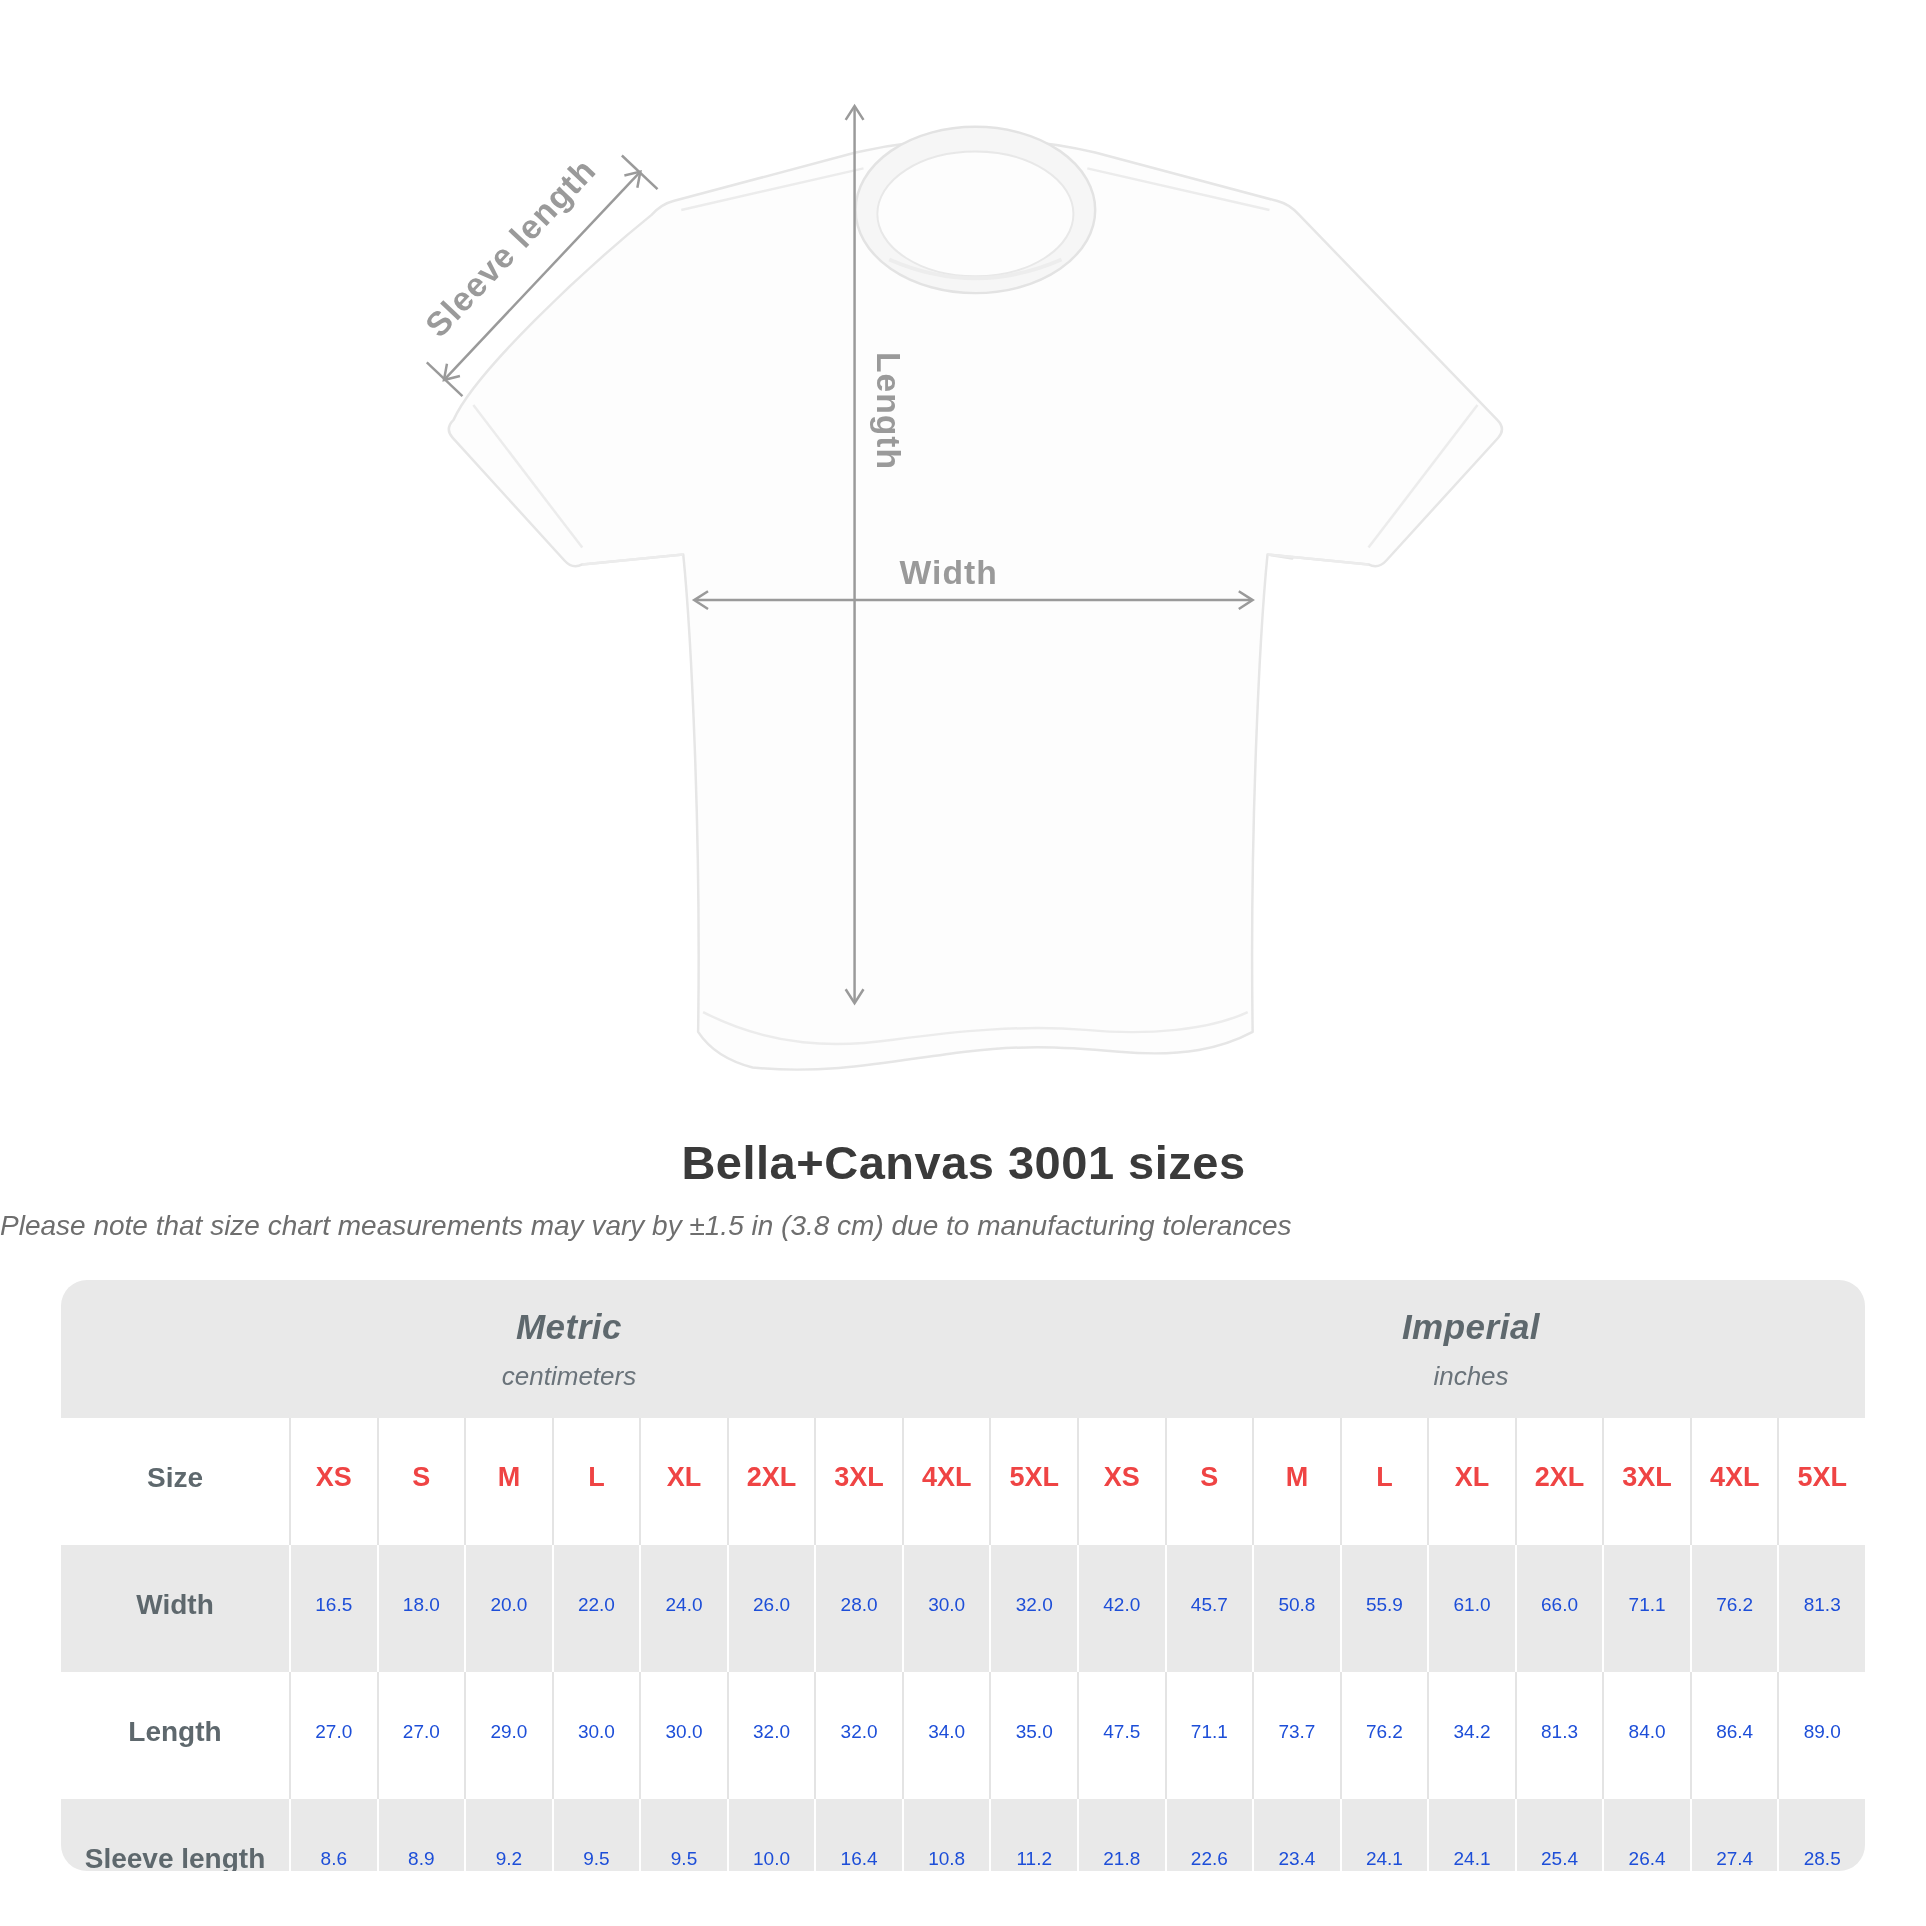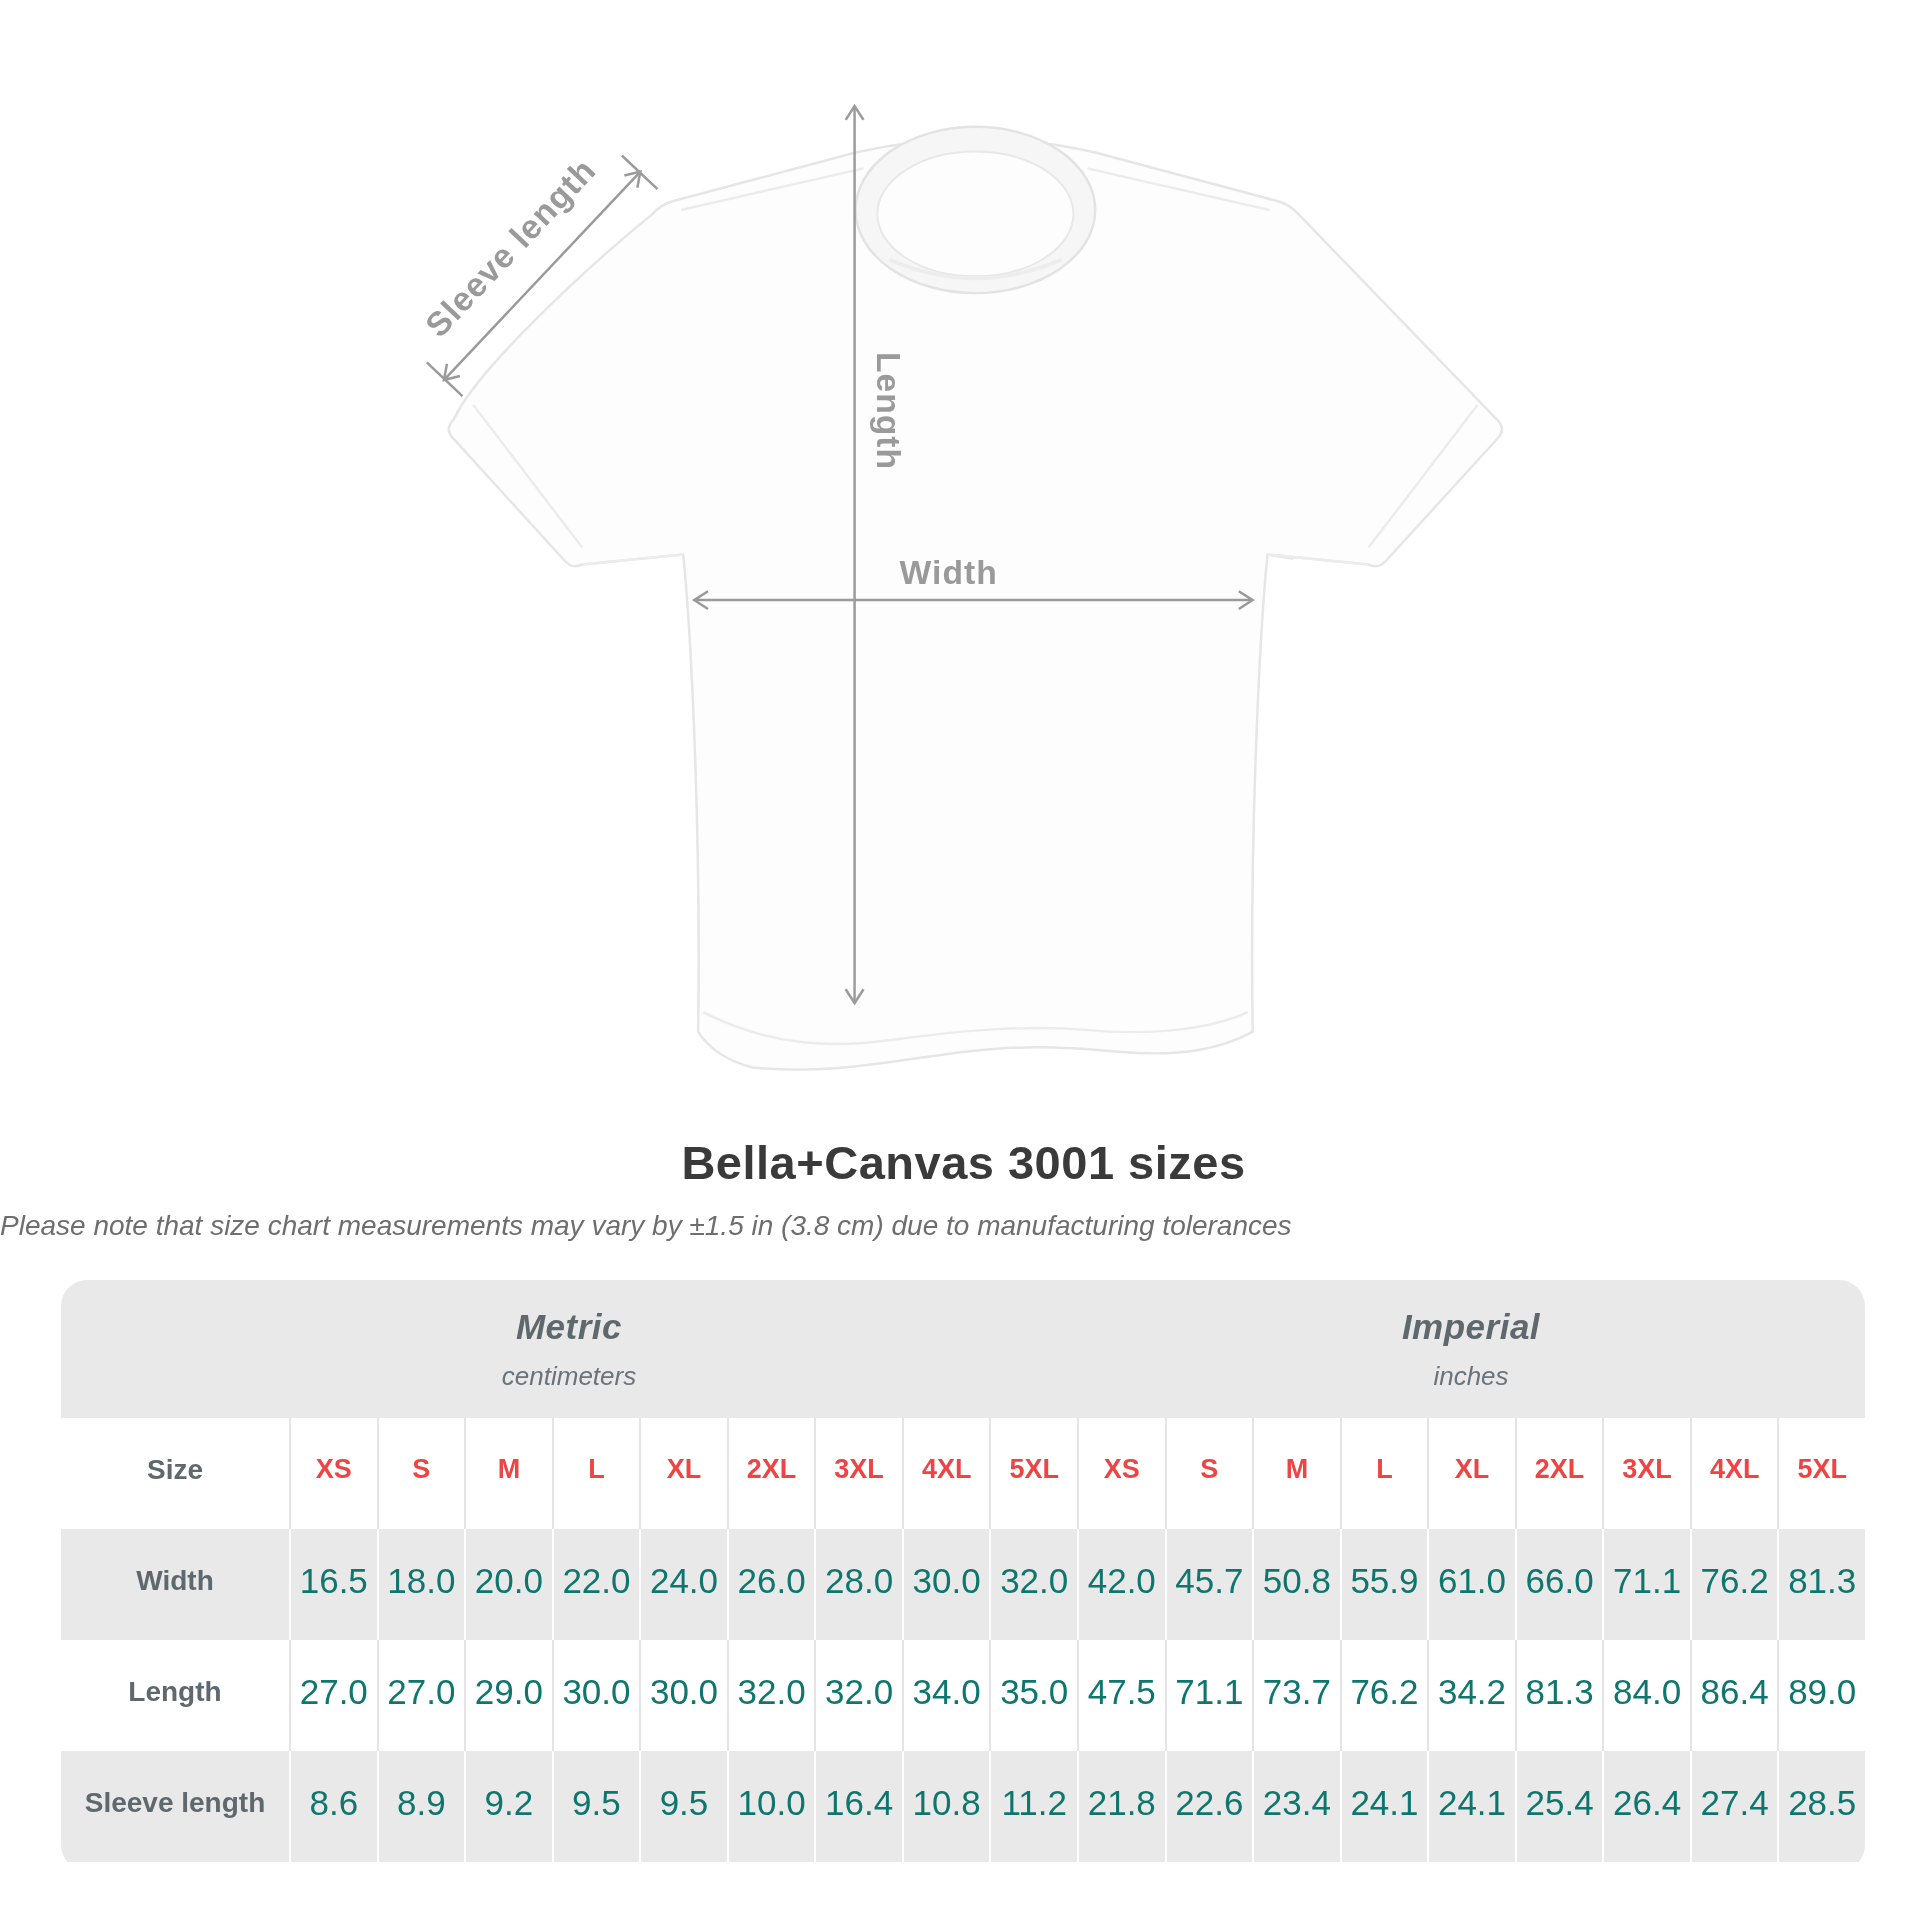--- a/index.html
+++ b/index.html
@@ -18,31 +18,31 @@
          font-size:28px;font-style:italic;color:#6e6e6e;}
 
   
   .size-table{position:absolute;left:61px;top:1280px;width:1804px;height:591px;
               border-radius:26px;overflow:hidden;background:#ffffff;}
   .band{display:grid;grid-template-columns:1016px 1fr;height:138px;background:#e9e9e9;}
   .unit-cell{display:flex;flex-direction:column;align-items:center;justify-content:center;gap:14px;}
   .unit-name{font-size:35px;font-weight:bold;font-style:italic;color:#5e686d;letter-spacing:0.5px;}
   .unit-sub{font-size:26px;font-style:italic;color:#6a737a;}
 
-  .trow{display:grid;grid-template-columns:228px repeat(18,1fr);height:111px;}
+  .trow{display:grid;grid-template-columns:228px repeat(18,1fr);height:127px;}
   .row-white{background:#ffffff;}
   .row-gray{background:#e9e9e9;}
   .c{display:flex;align-items:center;justify-content:center;padding-bottom:8px;
      border-left:2px solid transparent;}
   .c.first{border-left:none;}
   .row-white .c:not(.first){border-left-color:#e4e4e4;}
   .row-gray  .c:not(.first){border-left-color:#ffffff;}
   .cell-rowlabel{font-size:28px;font-weight:bold;color:#5e686d;}
   .cell-sizehdr{font-size:27px;font-weight:bold;color:#ef4444;}
-  .cell-val{font-size:35px;font-weight:normal;color:#0f766e;}
+  .cell-val{font-size:19px;font-weight:normal;color:#1d4ed8;}
 </style>
 </head>
 <body>
 
 <div class="page">
 
   <div class="shirt-wrap">
     <svg width="1927" height="1119" viewBox="0 0 1946 1130">
       <defs>
         <marker id="ah" markerWidth="34" markerHeight="24" refX="-1" refY="0" viewBox="-17 -12 34 24" orient="auto-start-reverse" markerUnits="userSpaceOnUse">

